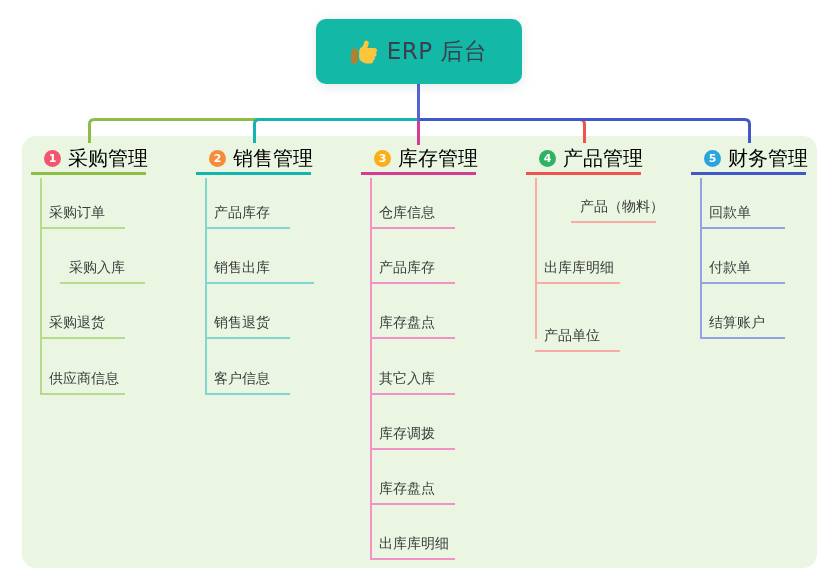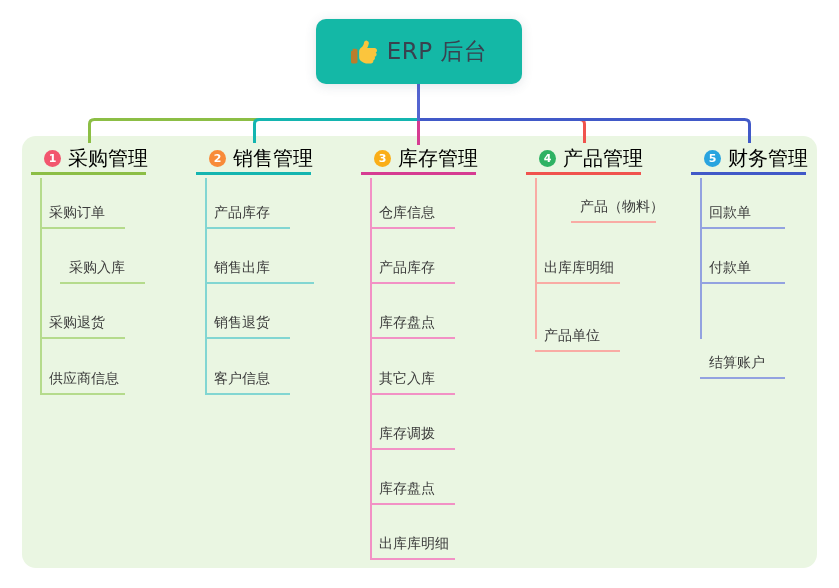--- a/index.html
+++ b/index.html
@@ -154,20 +154,20 @@
           <span class="branch-label">财务管理</span>
         </div>
         <div class="kids">
           <div class="vline" style="border-left-color: rgb(147, 162, 224); height: 161px;"></div>
           <div class="kid" style="top: 21px; border-bottom-color: rgb(147, 162, 224);">
             <span class="kid-label">回款单</span>
           </div>
           <div class="kid" style="top: 76px; border-bottom-color: rgb(147, 162, 224);">
             <span class="kid-label">付款单</span>
           </div>
-          <div class="kid" style="top: 131px; border-bottom-color: rgb(147, 162, 224); margin-top: 40px;">
+          <div class="kid" style="top: 131px; border-bottom-color: rgb(147, 162, 224);">
             <span class="kid-label">结算账户</span>
           </div>
         </div>
       </div>
     </div>
 
 </div>
 
 </body></html>

